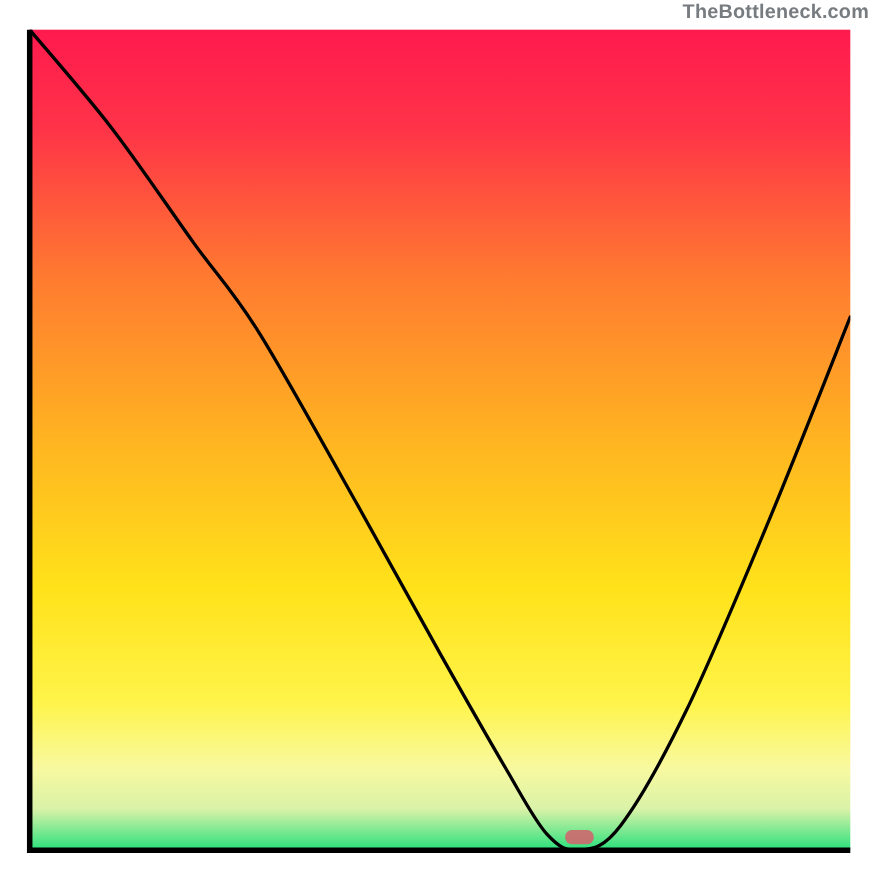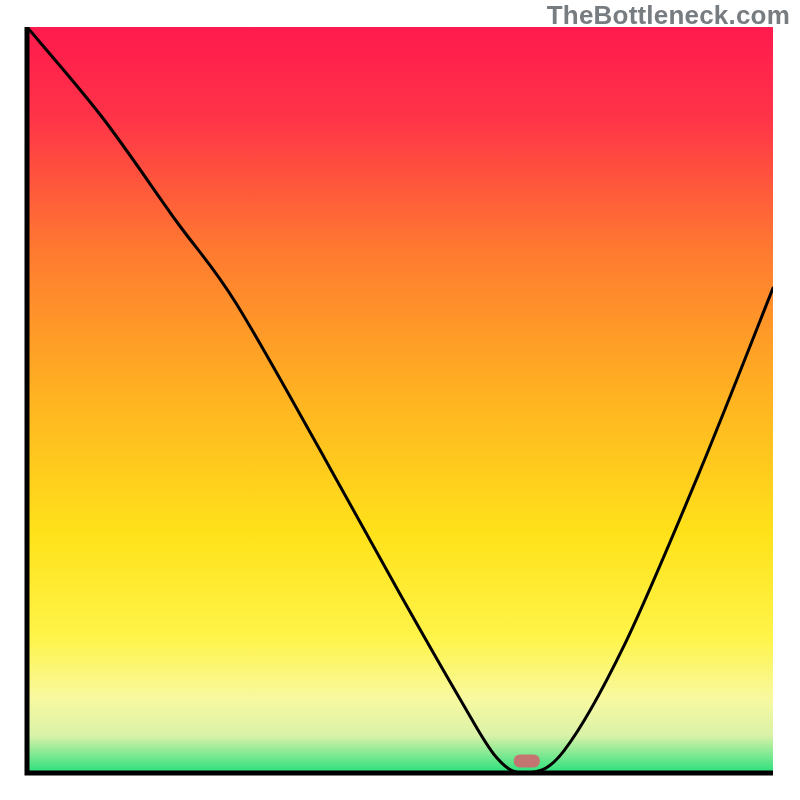--- a/index.html
+++ b/index.html
@@ -13,21 +13,21 @@
   }
   .stage {
     position: relative;
     width: 800px;
     height: 800px;
   }
   .attribution {
     position: absolute;
     top: 0;
     right: 10px;
-    font-size: 26px;
+    font-size: 18px;
     font-weight: 600;
     color: #777c80;
     letter-spacing: 0.2px;
     margin-left: 27px;
   }
   svg.plot {
     position: absolute;
     left: 0;
     top: 0;
     width: 800px;

